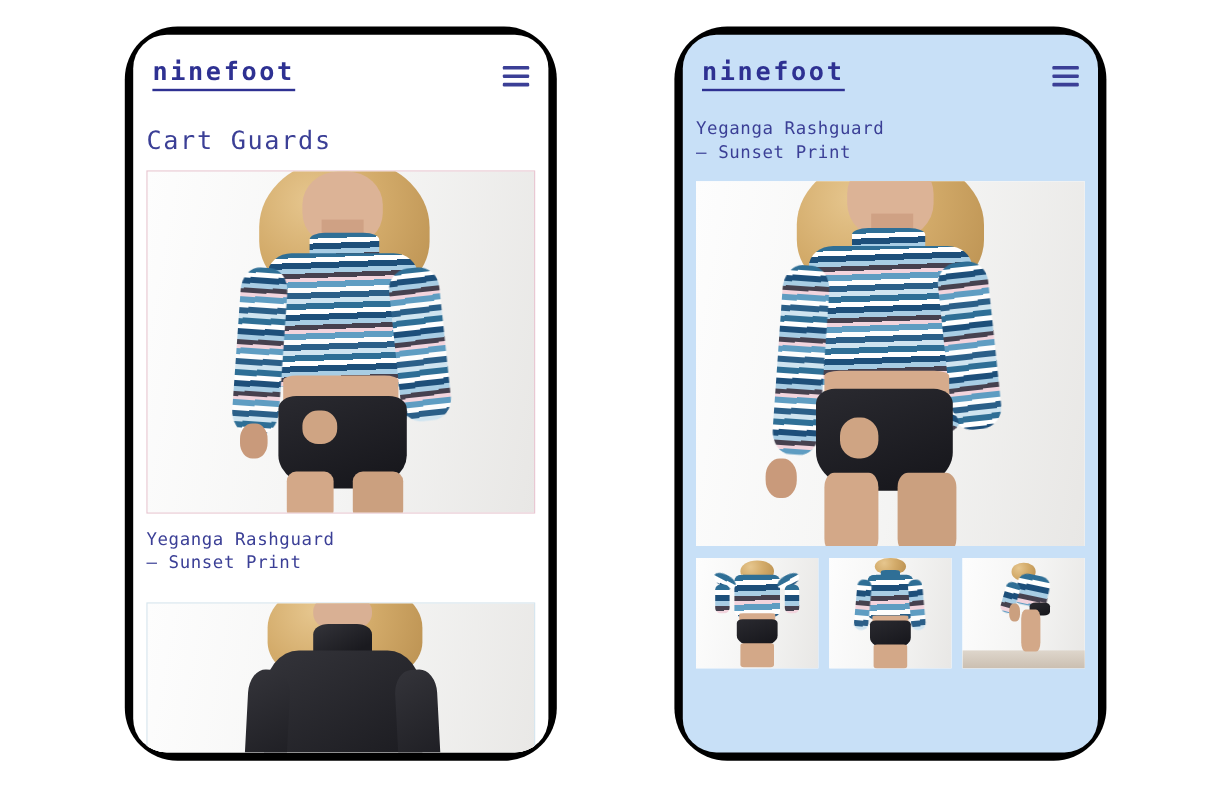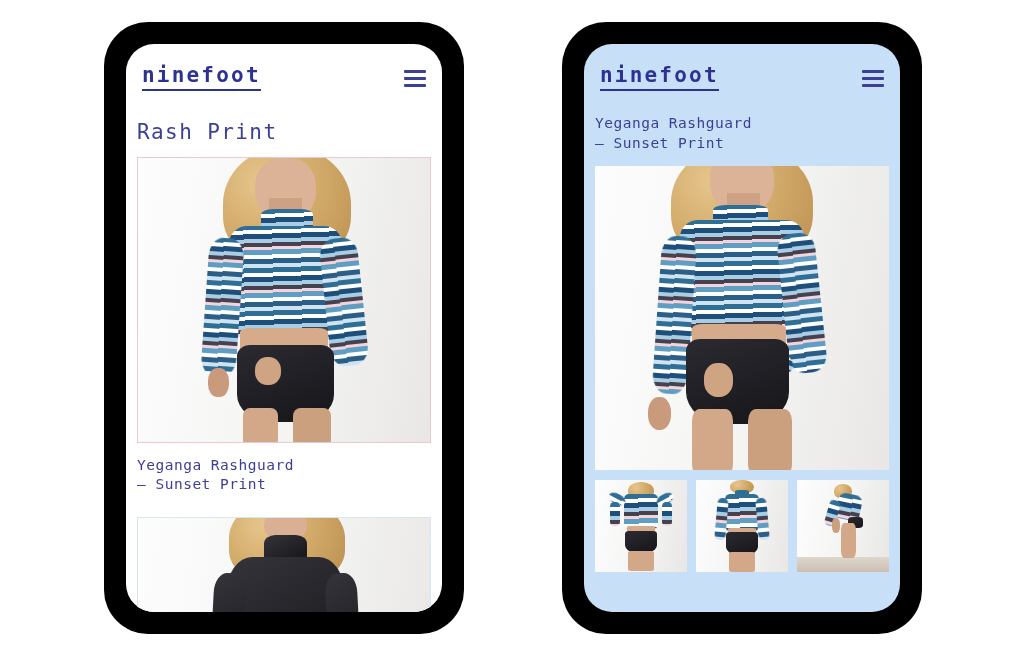--- a/index.html
+++ b/index.html
@@ -14,21 +14,21 @@
     overflow: hidden;
     font-family: "DejaVu Sans Mono", "Liberation Mono", monospace;
   }
 
   
   .phone {
     position: absolute;
     background: #000000;
     border-radius: 44px;
     box-sizing: border-box;
-    padding: 22px;
+    padding: 7px;
   }
   #phone-left  { left: 104px; top: 22px; width: 360px; height: 612px; }
   #phone-right { left: 562px; top: 22px; width: 360px; height: 612px; }
 
   .screen {
     width: 100%;
     height: 100%;
     border-radius: 28px;
     overflow: hidden;
     position: relative;
@@ -208,21 +208,21 @@
     <div class="app-header">
       <div class="brand">ninefoot</div>
       <div class="hamburger">
         <span></span>
         <span></span>
         <span></span>
       </div>
     </div>
 
     <div class="listing-body">
-      <div class="page-title">Rash Print</div>
+      <div class="page-title">Cart Guards</div>
 
       <div class="product-card">
         <div class="product-photo">
           <div class="bg-wall ph"></div>
 
           <div class="ph hair" style="left:29%;top:-4%;width:44%;height:42%;border-radius:48% 48% 42% 42%;"></div>
 
           <div class="ph skin" style="left:40%;top:0%;width:21%;height:22%;border-radius:44%;background:#dcb396;"></div>
           <div class="ph skin" style="left:45%;top:14%;width:11%;height:10%;background:#cfa184;"></div>
 

